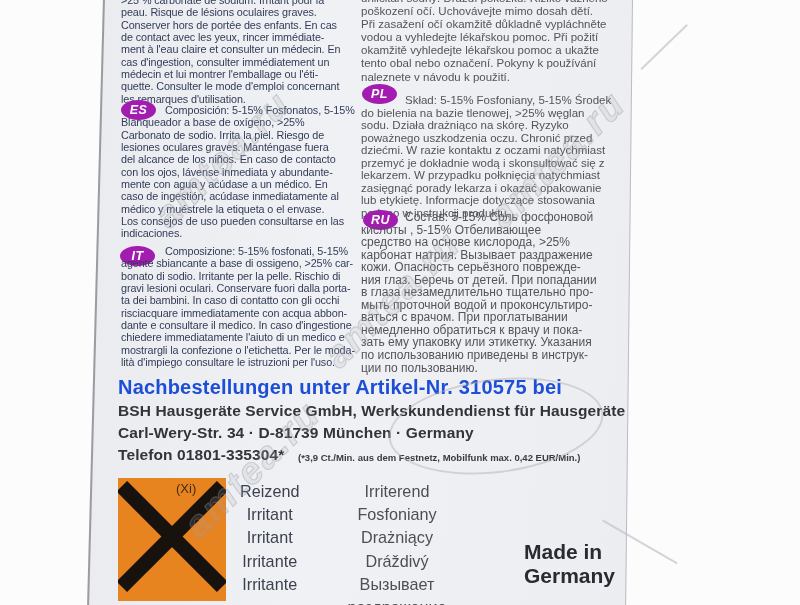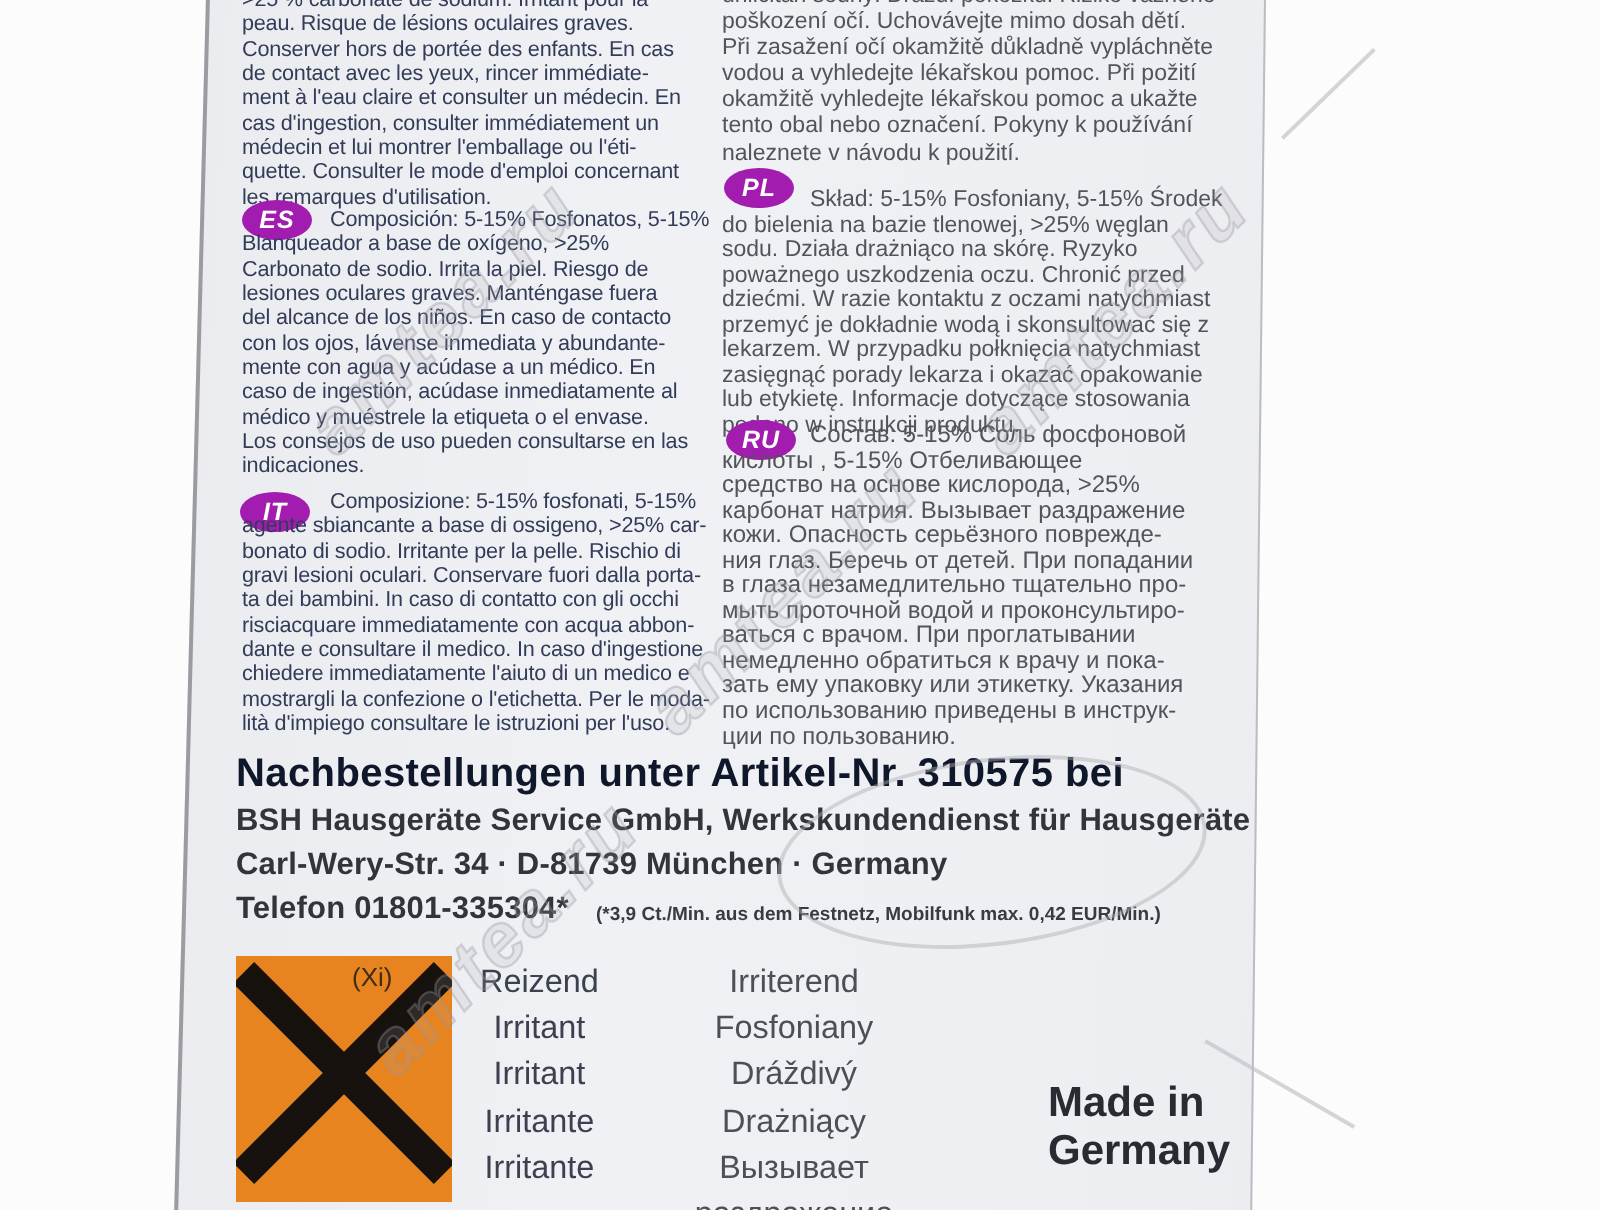--- a/index.html
+++ b/index.html
@@ -24,21 +24,21 @@
   
   .blk{position:absolute;white-space:pre-line;}
   .p-left{font-size:10.8px;line-height:12.35px;color:#323c58;width:246px;letter-spacing:-0.1px;}
   .p-right{font-size:11.5px;line-height:13.1px;color:#53535a;width:286px;}
   .col-l{left:121px;} .col-r{left:361px;}
   .indent{text-indent:44px;}
   .badge{position:absolute;width:35px;height:20px;background:#a21caf;border-radius:50%;
          color:#fff;font-weight:700;font-style:italic;font-size:12.5px;letter-spacing:0.5px;
          display:flex;align-items:center;justify-content:center;}
   
-  .de{color:#0f172a;}
+  .de{color:#1d4ed8;}
   .de-head{left:118px;top:376px;font-size:20px;font-weight:700;letter-spacing:0.2px;}
   .de-line{left:118px;font-size:15.5px;font-weight:700;letter-spacing:0.1px;color:#33333b;}
   .footnote{left:298px;top:452px;font-size:9.5px;font-weight:700;color:#3a3a41;}
   
   .hz-square{position:absolute;left:118px;top:478px;width:108px;height:123px;background:#e8841f;overflow:hidden;}
   .xbar{position:absolute;left:-17px;top:51px;width:142px;height:15px;background:#17120e;}
   .xbar.a{transform:rotate(45deg);} .xbar.b{transform:rotate(-45deg);}
   .xi{position:absolute;left:58px;top:3px;font-size:13px;color:rgba(45,33,20,0.9);}
   .hz-col{position:absolute;top:480px;text-align:center;}
   .hz-col1{left:240px;color:#3c4150;}
@@ -141,22 +141,22 @@
   <div class="hz-col hz-col1">
     <div class="hz-line">Reizend</div>
     <div class="hz-line">Irritant</div>
     <div class="hz-line">Irritant</div>
     <div class="hz-line">Irritante</div>
     <div class="hz-line">Irritante</div>
   </div>
   <div class="hz-col hz-col2">
     <div class="hz-line">Irriterend</div>
     <div class="hz-line">Fosfoniany</div>
+    <div class="hz-line">Drażniący</div>
     <div class="hz-line">Dráždivý</div>
-    <div class="hz-line">Drażniący</div>
     <div class="hz-line wrap">Вызывает раздражение</div>
   </div>
 
   <div class="blk made">Made in
 Germany</div>
 
   <span class="wm" style="left:135px;top:138px;">amtea.ru</span>
   <span class="wm" style="left:470px;top:138px;">amtea.ru</span>
   <span class="wm" style="left:305px;top:278px;">amtea.ru</span>
   <span class="wm" style="left:165px;top:448px;">amtea.ru</span>

